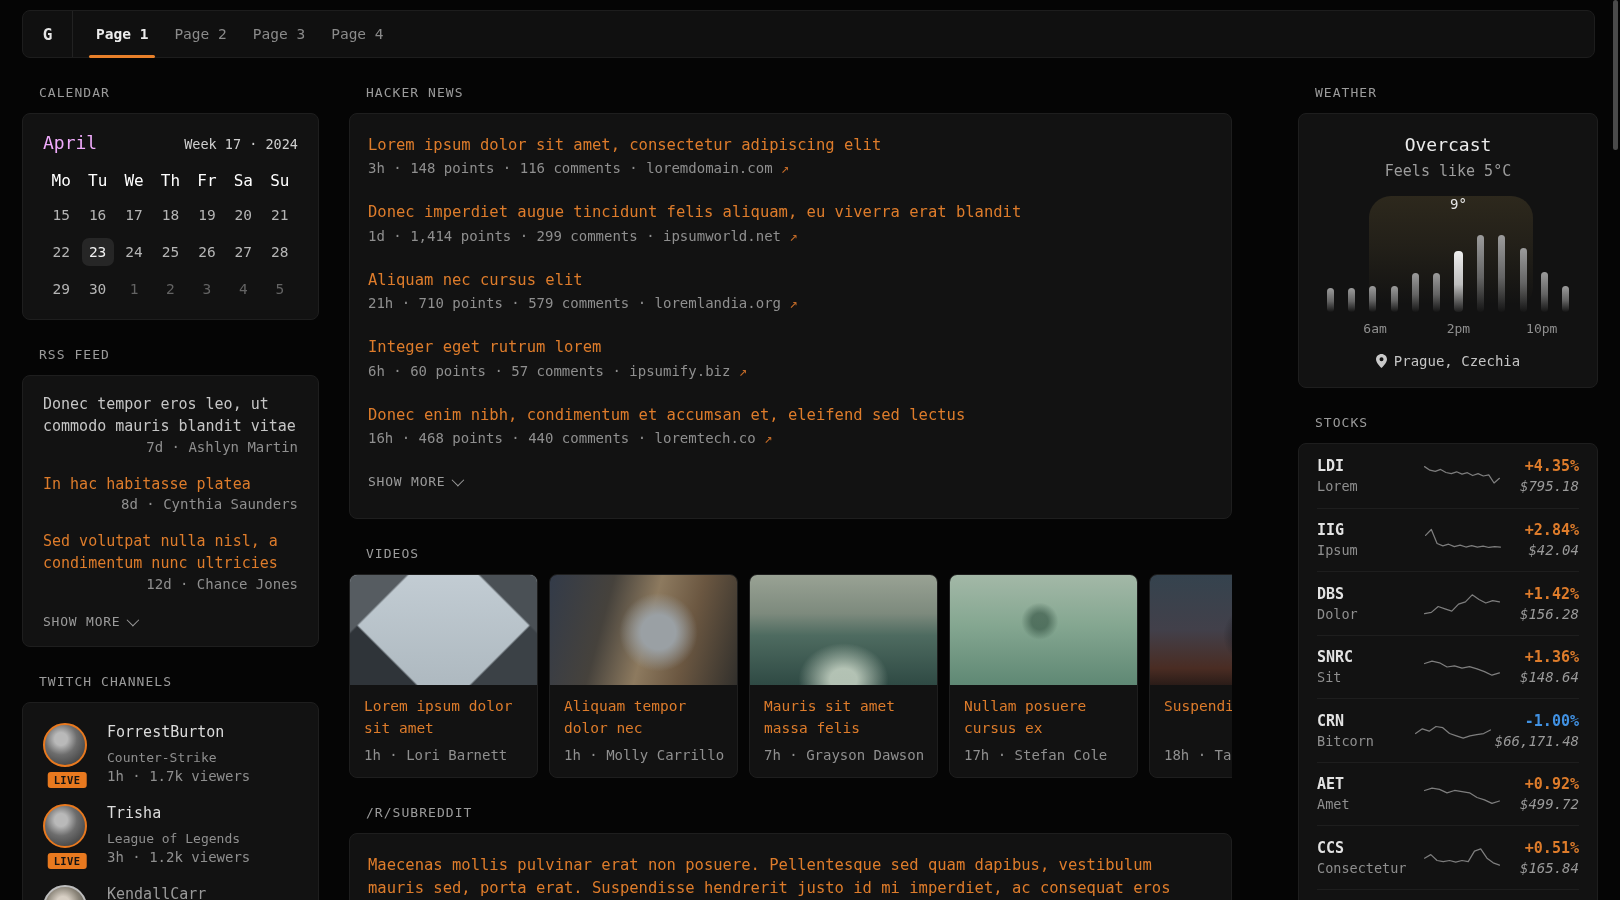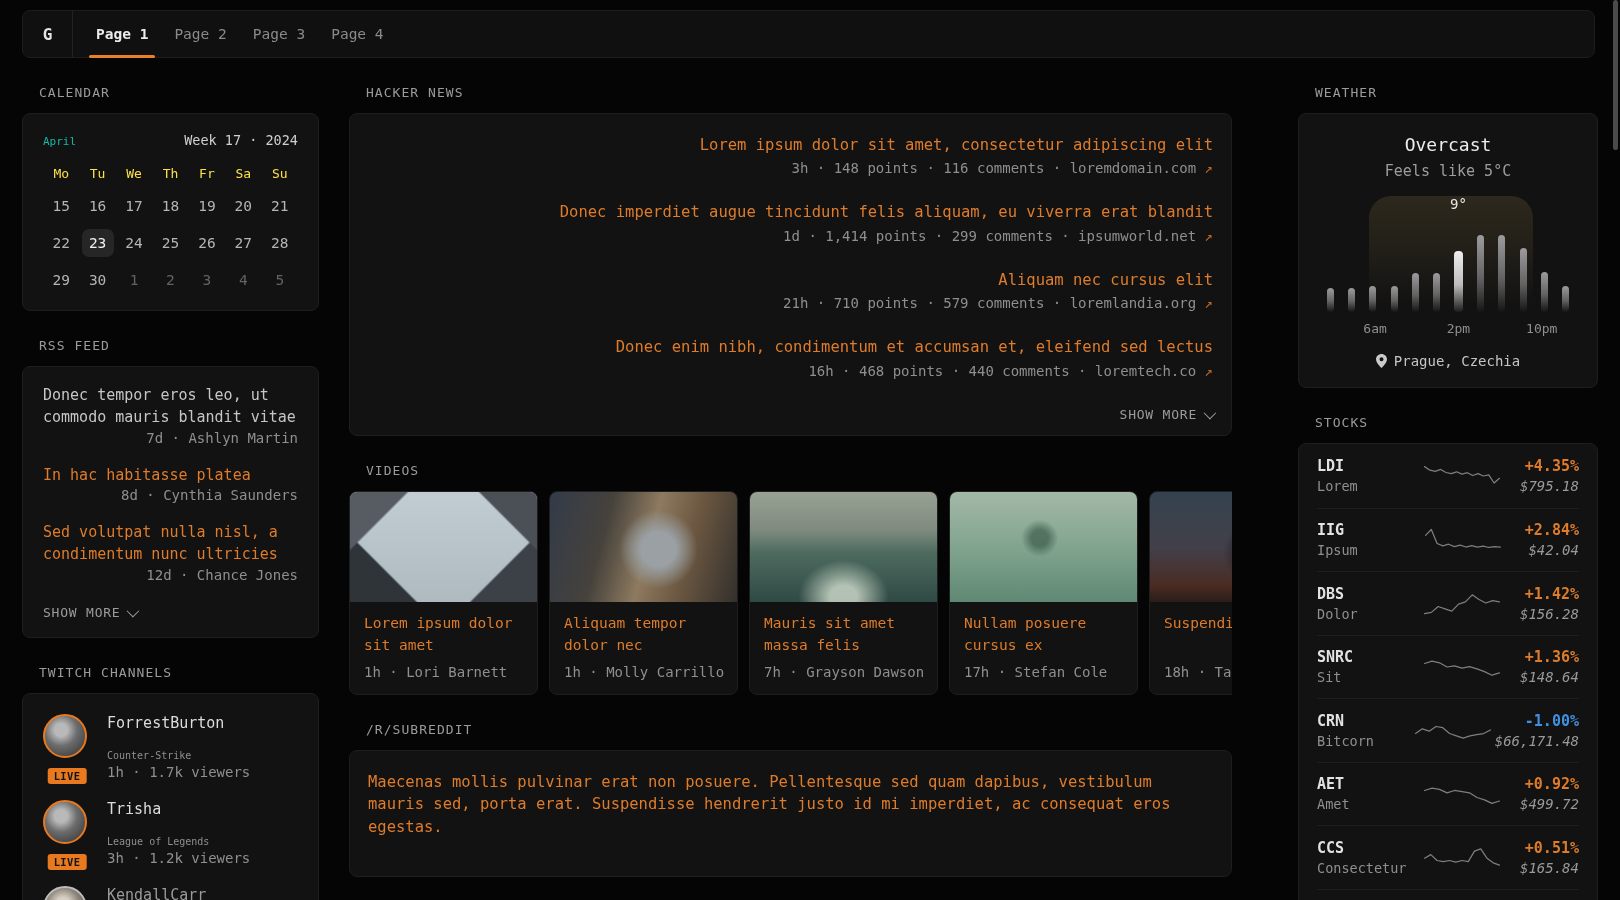--- a/index.html
+++ b/index.html
@@ -39,27 +39,27 @@
   .sec-label {
     color:#9b9b9b; font-size:13px; letter-spacing:.08em; margin:0 0 13px 17px;
   }
   .card {
     background:#121212; border:1px solid #1e1e1e; border-radius:8px;
   }
   .widget { margin-bottom:27px; }
   
   .cal-card { padding:18px 20px 16px; }
   .cal-head { display:flex; justify-content:space-between; align-items:baseline; }
-  .cal-month { font-size:11px; color:#14b8a6; }
+  .cal-month { font-size:18px; color:#f0abfc; }
   .cal-week { font-size:13.5px; color:#cfcfcf; }
   .cal-grid {
     margin-top:18px; display:grid; grid-template-columns:repeat(7,1fr);
     row-gap:9px; justify-items:center; align-items:center;
   }
-  .cal-wd { font-size:13px; color:#fde047; padding-bottom:4px; }
+  .cal-wd { font-size:16px; color:#ffffff; padding-bottom:4px; }
   .cal-day {
     font-size:14.5px; color:#b5b5b5; width:32px; height:28px;
     display:flex; align-items:center; justify-content:center; border-radius:7px;
   }
   .cal-day.sel { background:#262626; color:#f0f0f0; }
   .cal-day.dim { color:#636363; }
   
   .rss-card { padding:18px 20px 16px; }
   .feed-item { margin-bottom:19px; }
   .feed-title { font-size:15px; line-height:1.45; color:#de7c2b; cursor:pointer; }
@@ -83,24 +83,24 @@
   }
   .tw-avatar.offline { border-color:#bdbdbd;
     background:radial-gradient(circle at 45% 40%, #d7cfc4 0 20%, #8a8478 50%, #3a3a3a 100%); }
   .tw-live {
     position:absolute; left:50%; transform:translateX(-50%); bottom:-6px;
     background:#e8791f; color:#141414; font-size:10.5px; font-weight:bold;
     padding:2px 6px; border-radius:5px; border:2px solid #121212; letter-spacing:.03em;
   }
   .tw-name { font-size:15px; color:#dcdcdc; }
   .tw-name.offline { color:#9a9a9a; }
-  .tw-game { font-size:10px; color:#8f8f8f; margin-top:18px; }
+  .tw-game { font-size:13px; color:#8f8f8f; margin-top:9px; }
   .tw-meta { font-size:14px; color:#8f8f8f; margin-top:3px; }
   
-  .hn-card { padding:20px 18px 12px;text-align:right; }
+  .hn-card { padding:20px 18px 28px; }
   .hn-item { margin-bottom:25px; }
   .hn-title { font-size:15.5px; line-height:1.45; color:#de7c2b; font-weight:500; cursor:pointer; }
   .hn-meta { font-size:14px; color:#8f8f8f; margin-top:4px; }
   .ext-arrow { color:#c06a28; cursor:pointer; }
   
   .videos-row { display:flex; gap:11px; overflow:hidden; }
   .video-card { width:189px; flex-shrink:0; background:#121212; border:1px solid #1e1e1e; border-radius:8px; overflow:hidden; cursor:pointer; }
   .video-thumb { width:100%; height:110px; }
   .thumb-1 {
     background:
@@ -303,20 +303,24 @@
           <div class="hn-title">Lorem ipsum dolor sit amet, consectetur adipiscing elit</div>
           <div class="hn-meta"><span>3h · 148 points · 116 comments · loremdomain.com</span> <span class="ext-arrow">↗</span></div>
         </div>
         <div class="hn-item">
           <div class="hn-title">Donec imperdiet augue tincidunt felis aliquam, eu viverra erat blandit</div>
           <div class="hn-meta"><span>1d · 1,414 points · 299 comments · ipsumworld.net</span> <span class="ext-arrow">↗</span></div>
         </div>
         <div class="hn-item">
           <div class="hn-title">Aliquam nec cursus elit</div>
           <div class="hn-meta"><span>21h · 710 points · 579 comments · loremlandia.org</span> <span class="ext-arrow">↗</span></div>
+        </div>
+        <div class="hn-item">
+          <div class="hn-title">Integer eget rutrum lorem</div>
+          <div class="hn-meta"><span>6h · 60 points · 57 comments · ipsumify.biz</span> <span class="ext-arrow">↗</span></div>
         </div>
         <div class="hn-item">
           <div class="hn-title">Donec enim nibh, condimentum et accumsan et, eleifend sed lectus</div>
           <div class="hn-meta"><span>16h · 468 points · 440 comments · loremtech.co</span> <span class="ext-arrow">↗</span></div>
         </div>
         <div class="show-more">
           <span>SHOW MORE</span>
           <span class="chevron"></span>
         </div>
       </div>

